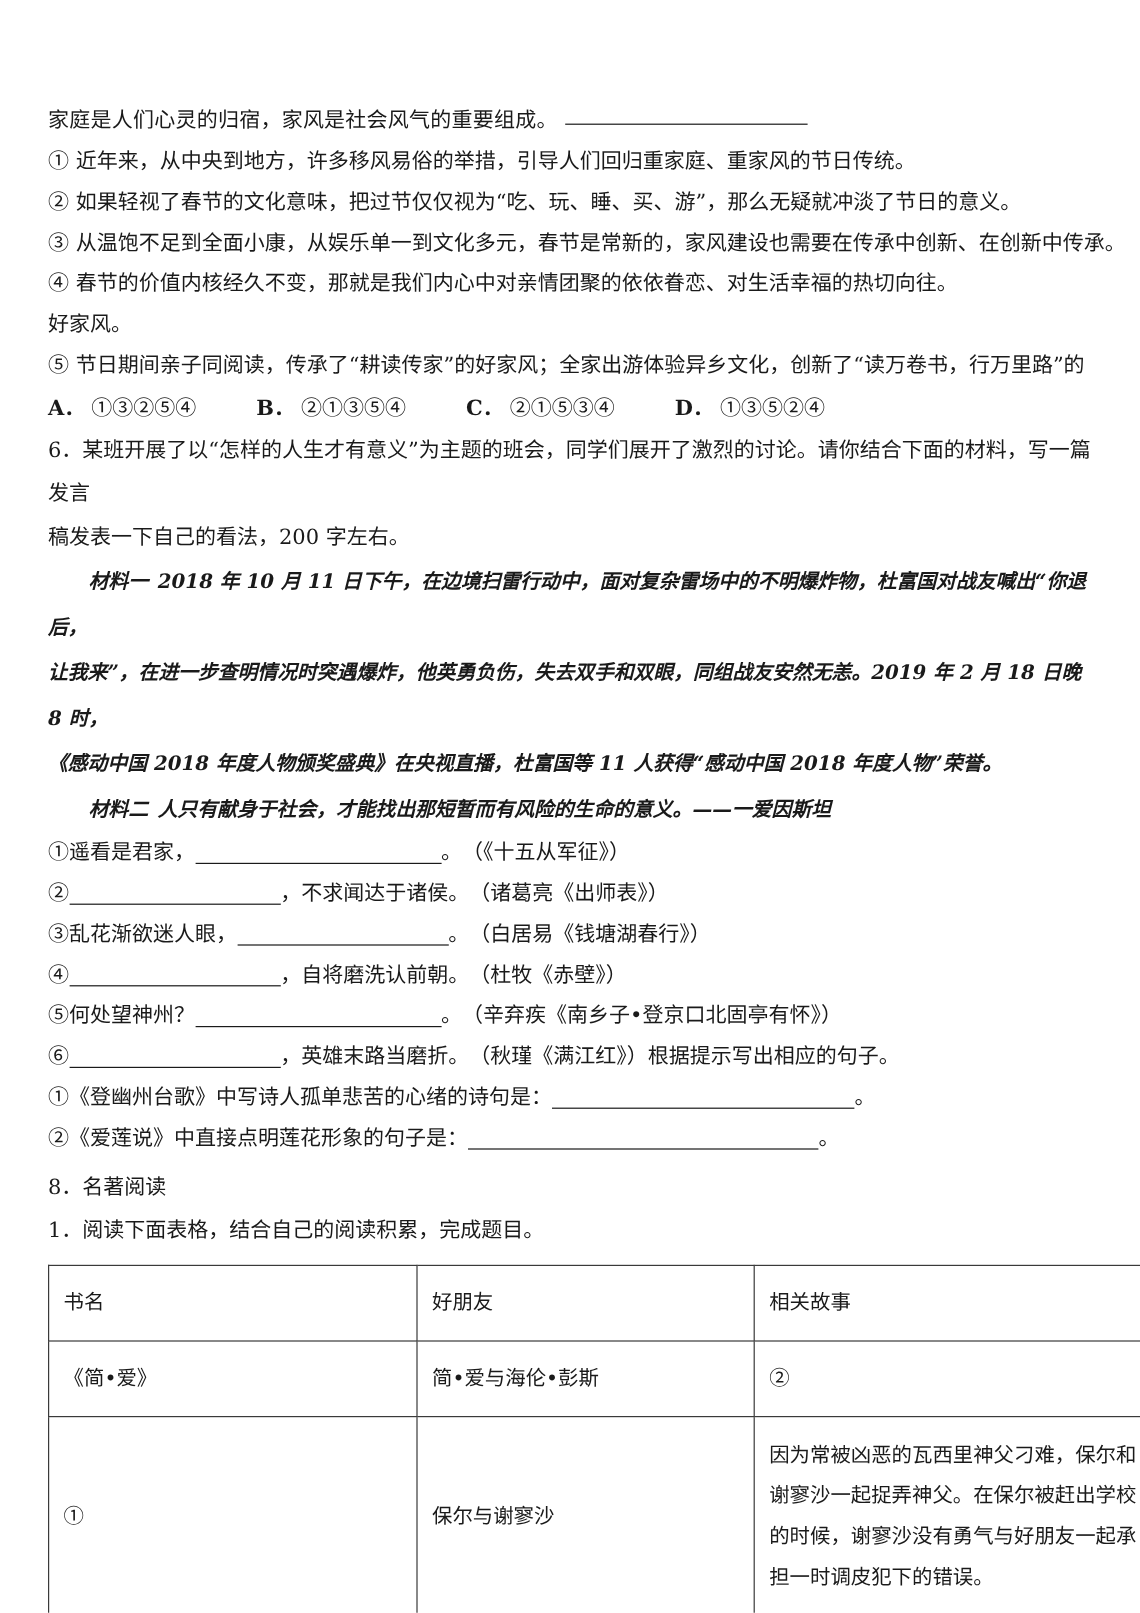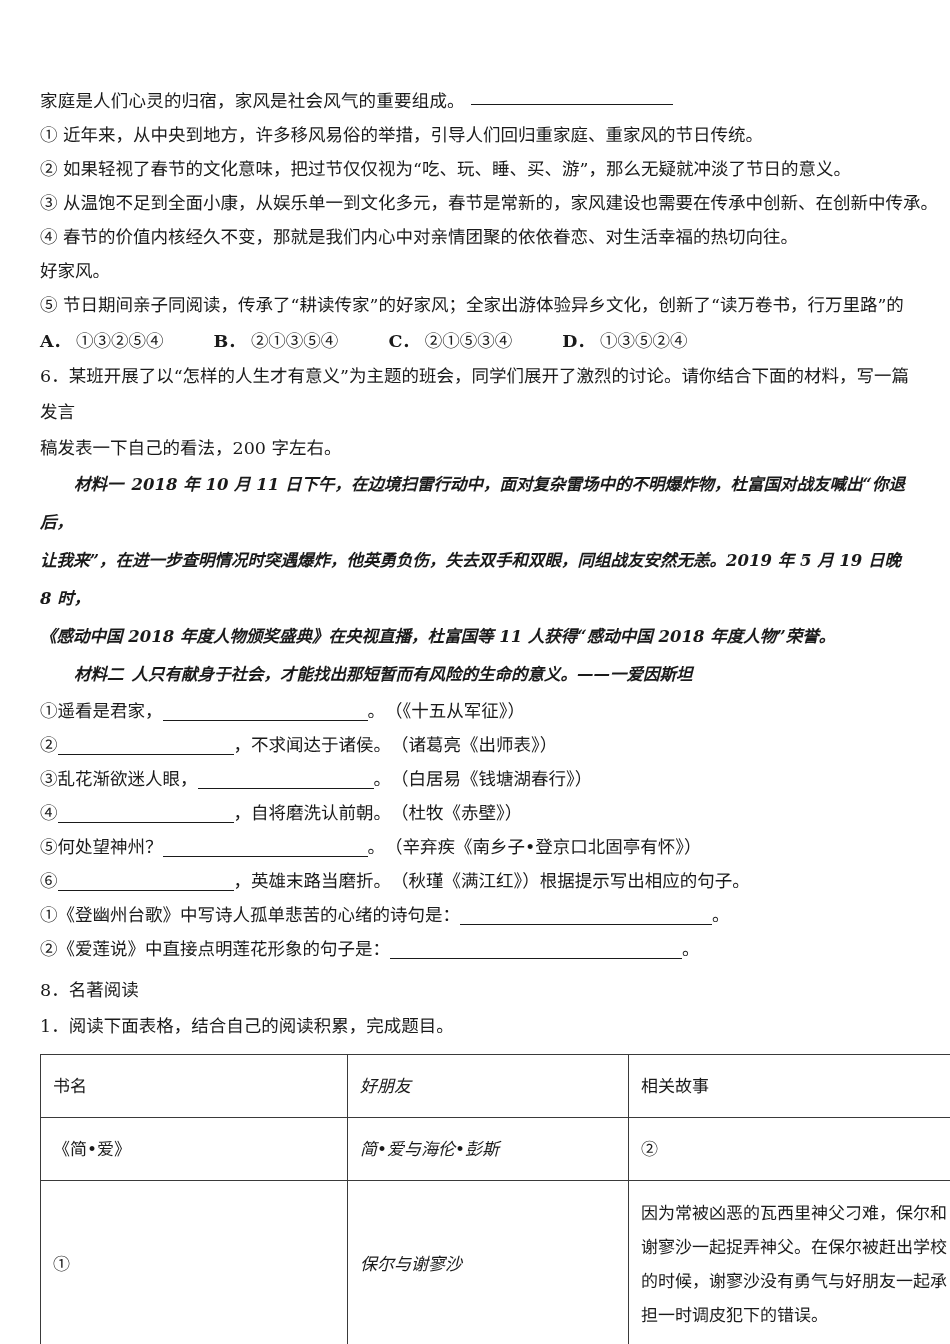--- a/index.html
+++ b/index.html
@@ -107,21 +107,21 @@
     table-layout: fixed;
   }
   table.booktable td {
     border: 1.3px solid #3a3a3a;
     font-size: 17px;
     line-height: 34px;
     padding: 8px 12px;
     vertical-align: middle;
   }
   td.col1 { width: 282px; }
-  td.col2 { width: 256px; font-style: italic; }
+  td.col2 { width: 256px; }
   td.col3 { width: 318px; }
   tr.hrow td { height: 46px; vertical-align: middle; }
   tr.r1 td  { height: 46px; }
   tr.r2 td  { height: 150px; vertical-align: middle; }
   tr.r2 td.col3 { vertical-align: middle; line-height: 34px; }
 </style>
 </head>
 <body>
 
 <div class="page">
@@ -146,21 +146,21 @@
     </div>
 
     <div class="qline">
       <span class="qnum">6．</span><span>某班开展了以“怎样的人生才有意义”为主题的班会，同学们展开了激烈的讨论。请你结合下面的材料，写一篇发言</span>
     </div>
     <div class="qline">稿发表一下自己的看法，200 字左右。</div>
 
     <div class="material">
       <span class="mtitle">材料一</span><span>2018 年 10 月 11 日下午，在边境扫雷行动中，面对复杂雷场中的不明爆炸物，杜富国对战友喊出“你退后，</span>
     </div>
-    <div class="material" style="text-indent:0">让我来”，在进一步查明情况时突遇爆炸，他英勇负伤，失去双手和双眼，同组战友安然无恙。2019 年 5 月 19 日晚 8 时，</div>
+    <div class="material" style="text-indent:0">让我来”，在进一步查明情况时突遇爆炸，他英勇负伤，失去双手和双眼，同组战友安然无恙。2019 年 2 月 18 日晚 8 时，</div>
     <div class="material" style="text-indent:0">《感动中国 2018 年度人物颁奖盛典》在央视直播，杜富国等 11 人获得“感动中国 2018 年度人物”荣誉。</div>
 
     <div class="material">
       <span class="mtitle">材料二</span><span>人只有献身于社会，才能找出那短暂而有风险的生命的意义。——一爱因斯坦</span>
     </div>
 
 
     <div class="item-line">
       <span>①</span><span>遥看是君家，</span><span class="blank b-200"></span><span>。</span>　<span>（《十五从军征》）</span>
     </div>

